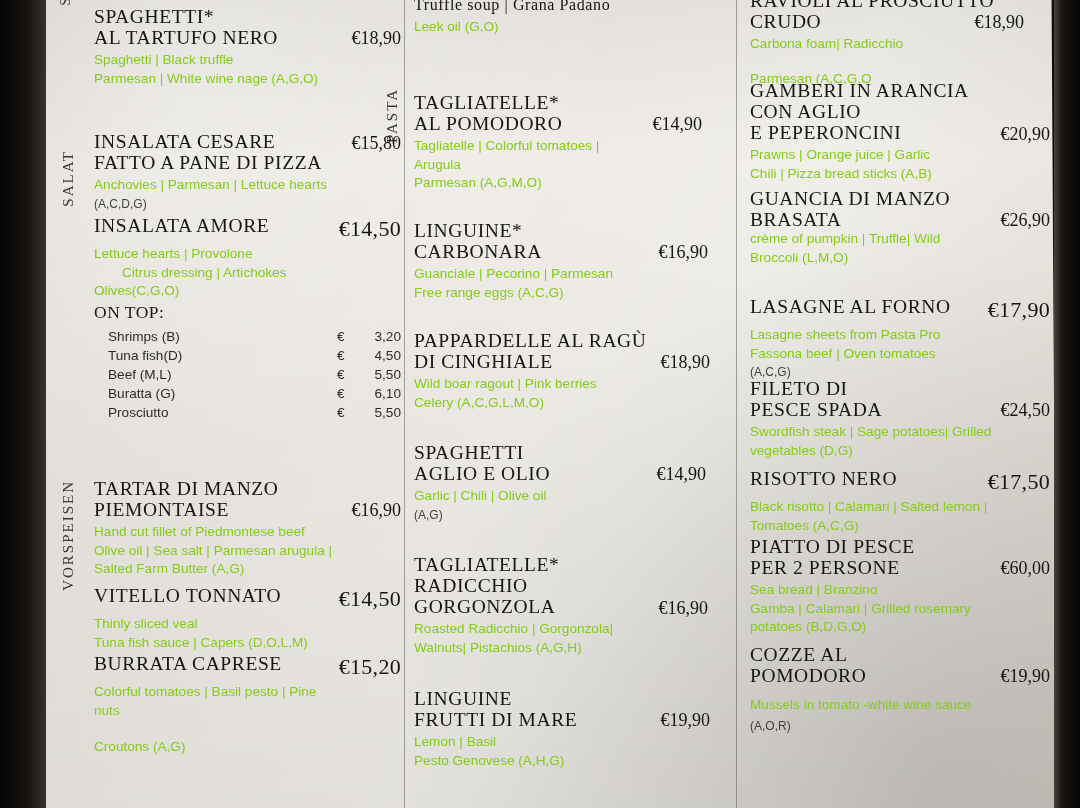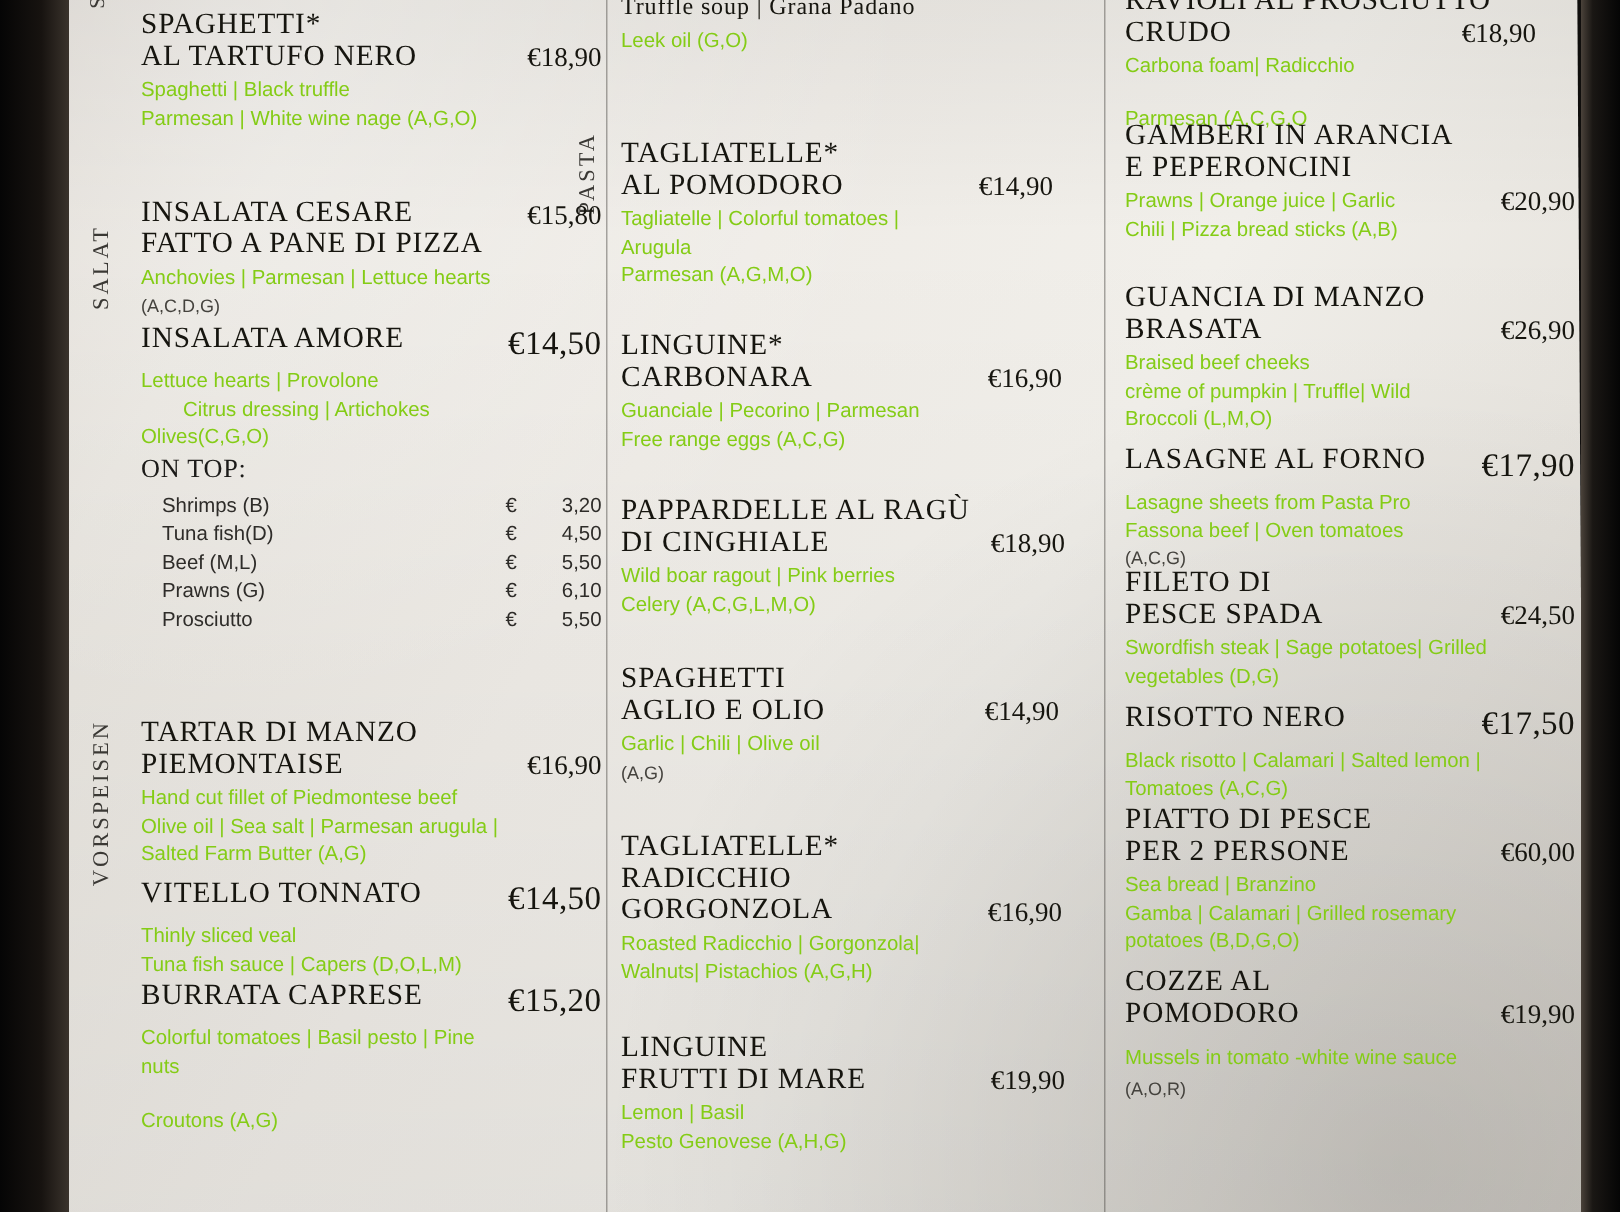--- a/index.html
+++ b/index.html
@@ -202,21 +202,21 @@
         <span class="ontop-name">Tuna fish(D)</span>
         <span class="ontop-cur">€</span>
         <span class="ontop-val">4,50</span>
       </div>
       <div class="ontop-row">
         <span class="ontop-name">Beef (M,L)</span>
         <span class="ontop-cur">€</span>
         <span class="ontop-val">5,50</span>
       </div>
       <div class="ontop-row">
-        <span class="ontop-name">Prawns (G)</span>
+        <span class="ontop-name">Buratta (G)</span>
         <span class="ontop-cur">€</span>
         <span class="ontop-val">6,10</span>
       </div>
       <div class="ontop-row">
         <span class="ontop-name">Prosciutto</span>
         <span class="ontop-cur">€</span>
         <span class="ontop-val">5,50</span>
       </div>
     </div>
 
@@ -328,34 +328,34 @@
         <div class="name" style="width:200px;">CRUDO</div>
         <div class="price-abs" style="top:22px; right:26px;">€18,90</div>
       </div>
       <div class="desc">Carbona foam| Radicchio</div>
       <div class="desc" style="margin-top:16px;">Parmesan (A,C,G,O</div>
     </div>
 
     <div class="item" style="position:absolute; top:80px; left:6px; width:300px;">
       <div class="name-block" style="position:relative;">
         <div class="name" style="width:230px;">GAMBERI IN ARANCIA</div>
+        <div class="name" style="width:230px;">CON AGLIO</div>
         <div class="name" style="width:230px;">E PEPERONCINI</div>
         <div class="price-abs" style="top:44px; right:0;">€20,90</div>
       </div>
       <div class="desc">Prawns | Orange juice | Garlic</div>
       <div class="desc" style="margin-top:0;">Chili | Pizza bread sticks (A,B)</div>
     </div>
 
     <div class="item" style="position:absolute; top:188px; left:6px; width:300px;">
       <div class="name-block" style="position:relative;">
         <div class="name" style="width:230px;">GUANCIA DI MANZO</div>
         <div class="name" style="width:200px;">BRASATA</div>
         <div class="price-abs" style="top:22px; right:0;">€26,90</div>
       </div>
-      <div class="desc">Braised beef cheeks</div>
       <div class="desc" style="margin-top:0;">crème of pumpkin | Truffle| Wild</div>
       <div class="desc" style="margin-top:0;">Broccoli (L,M,O)</div>
     </div>
 
     <div class="item" style="position:absolute; top:296px; left:6px; width:300px;">
       <div class="item-head">
         <div class="name">LASAGNE AL FORNO</div>
         <div class="price">€17,90</div>
       </div>
       <div class="desc">Lasagne sheets from Pasta Pro</div>

